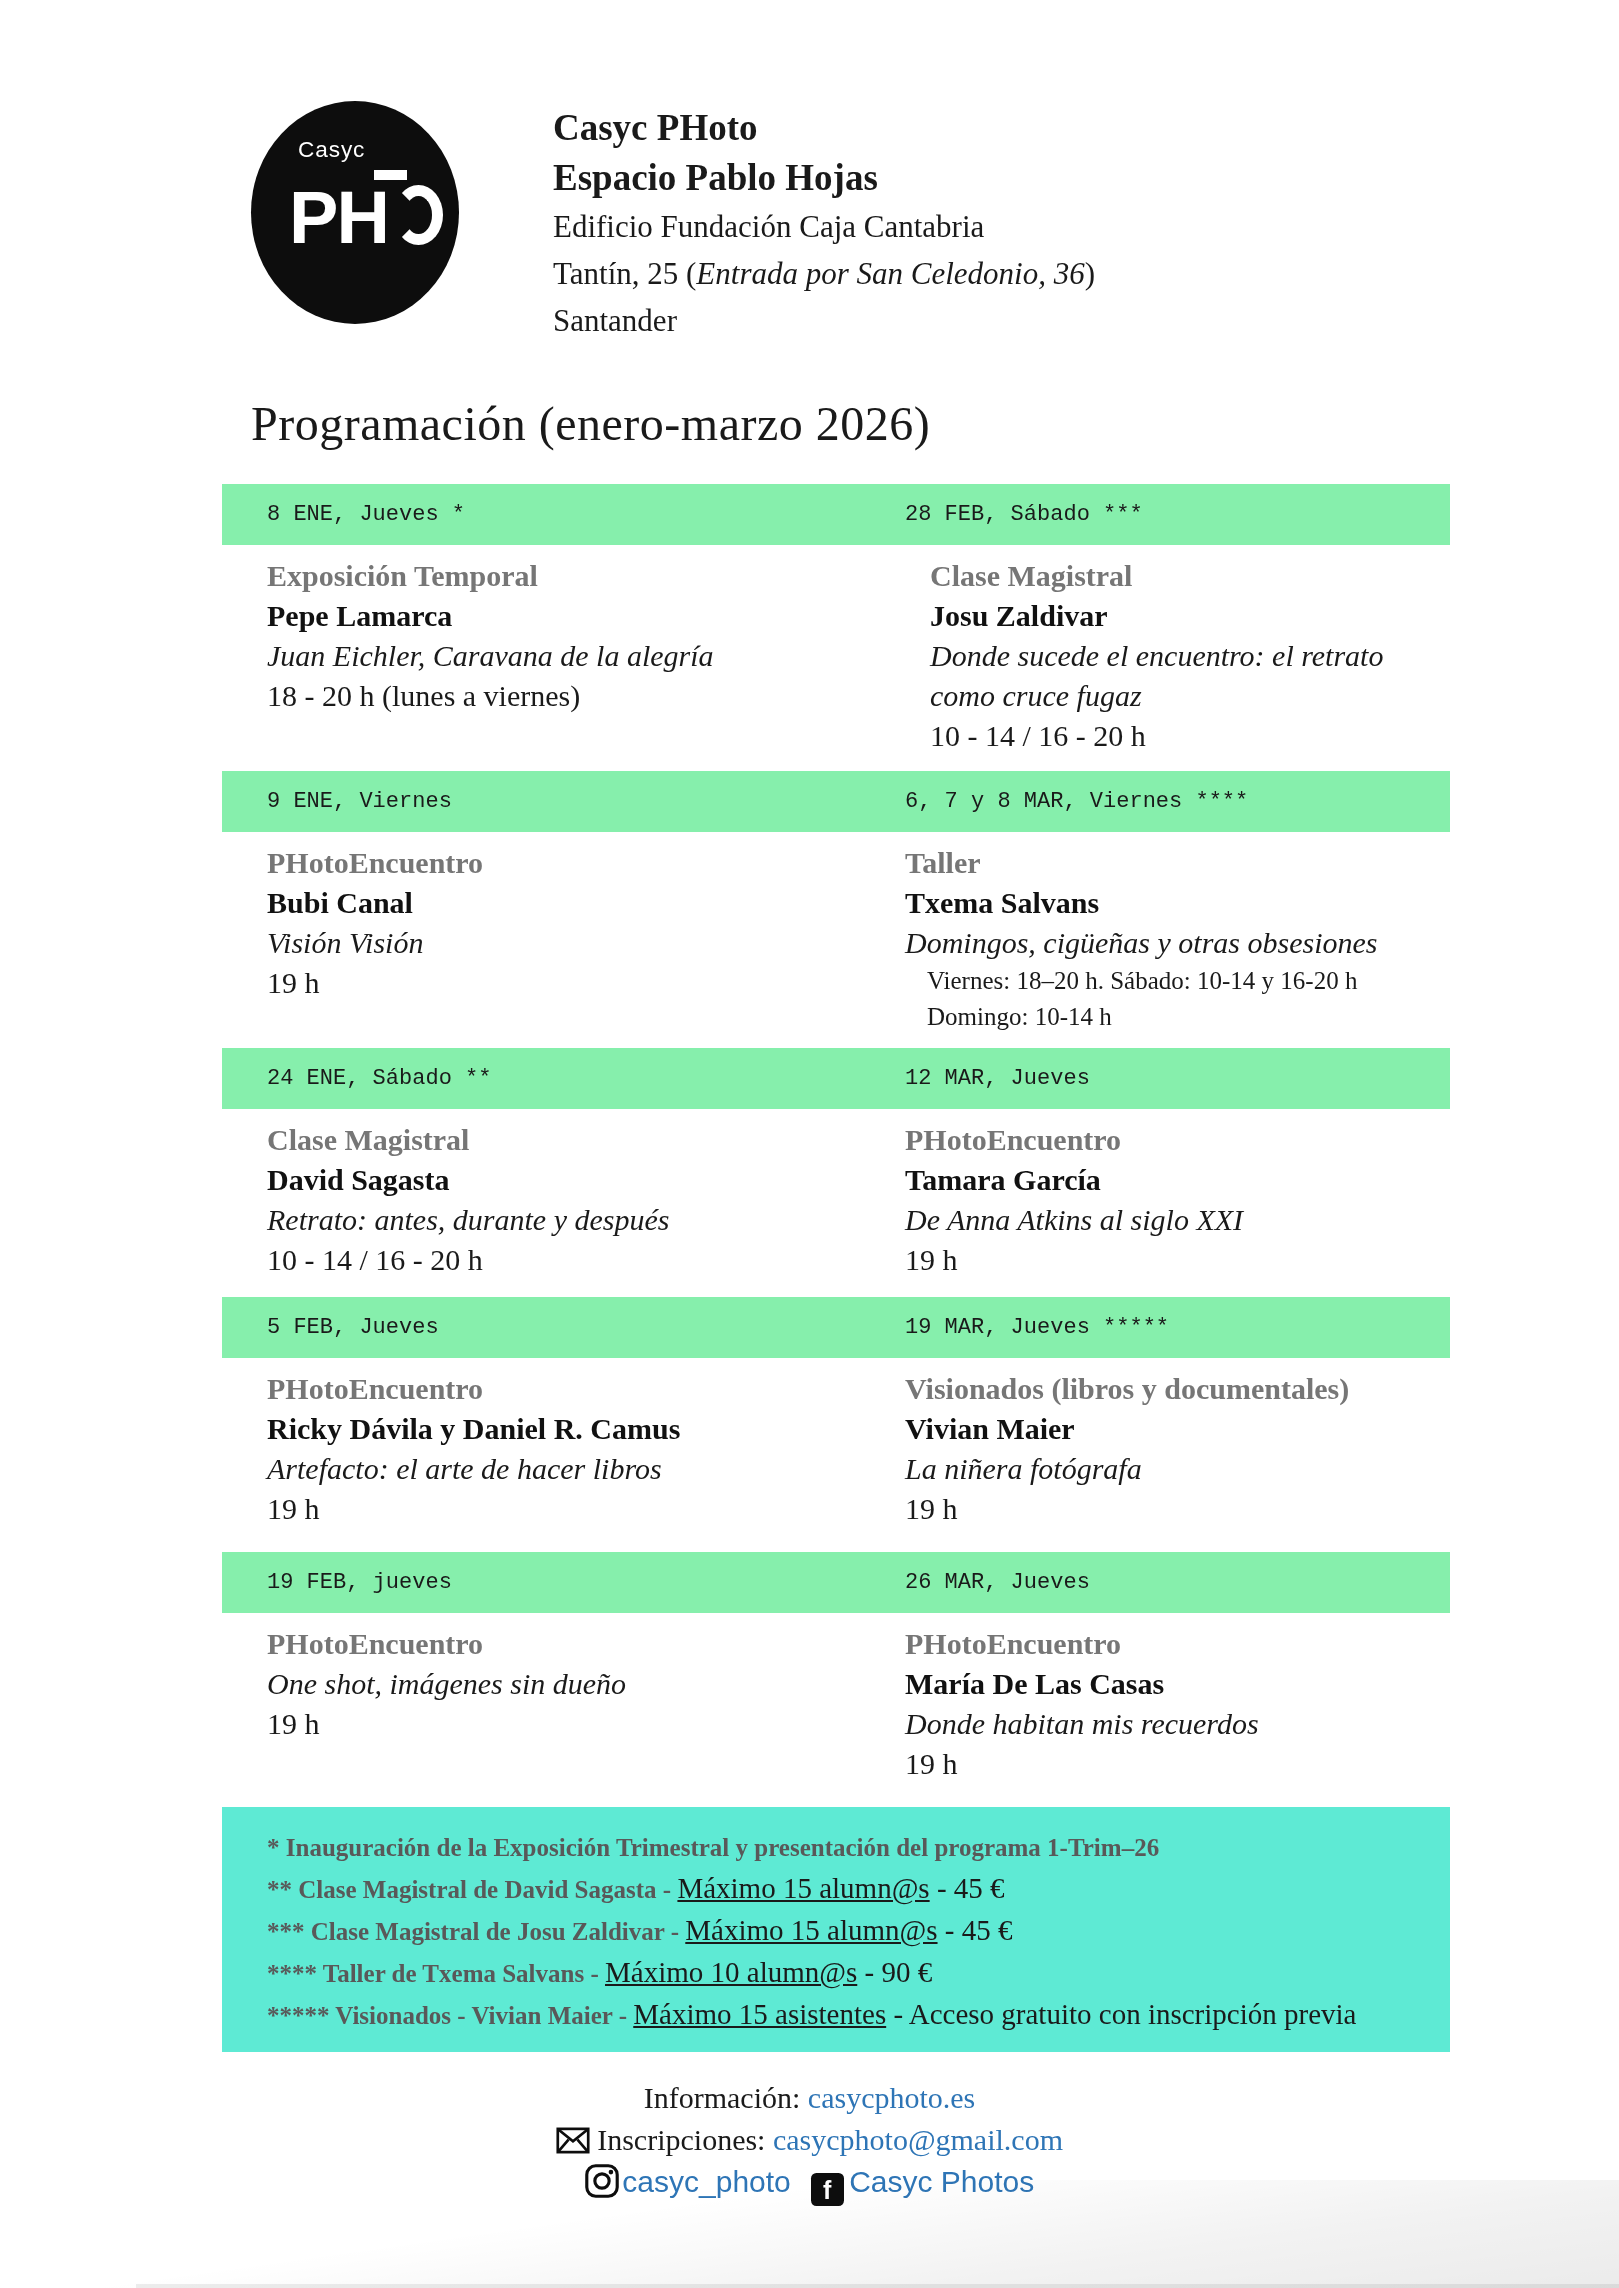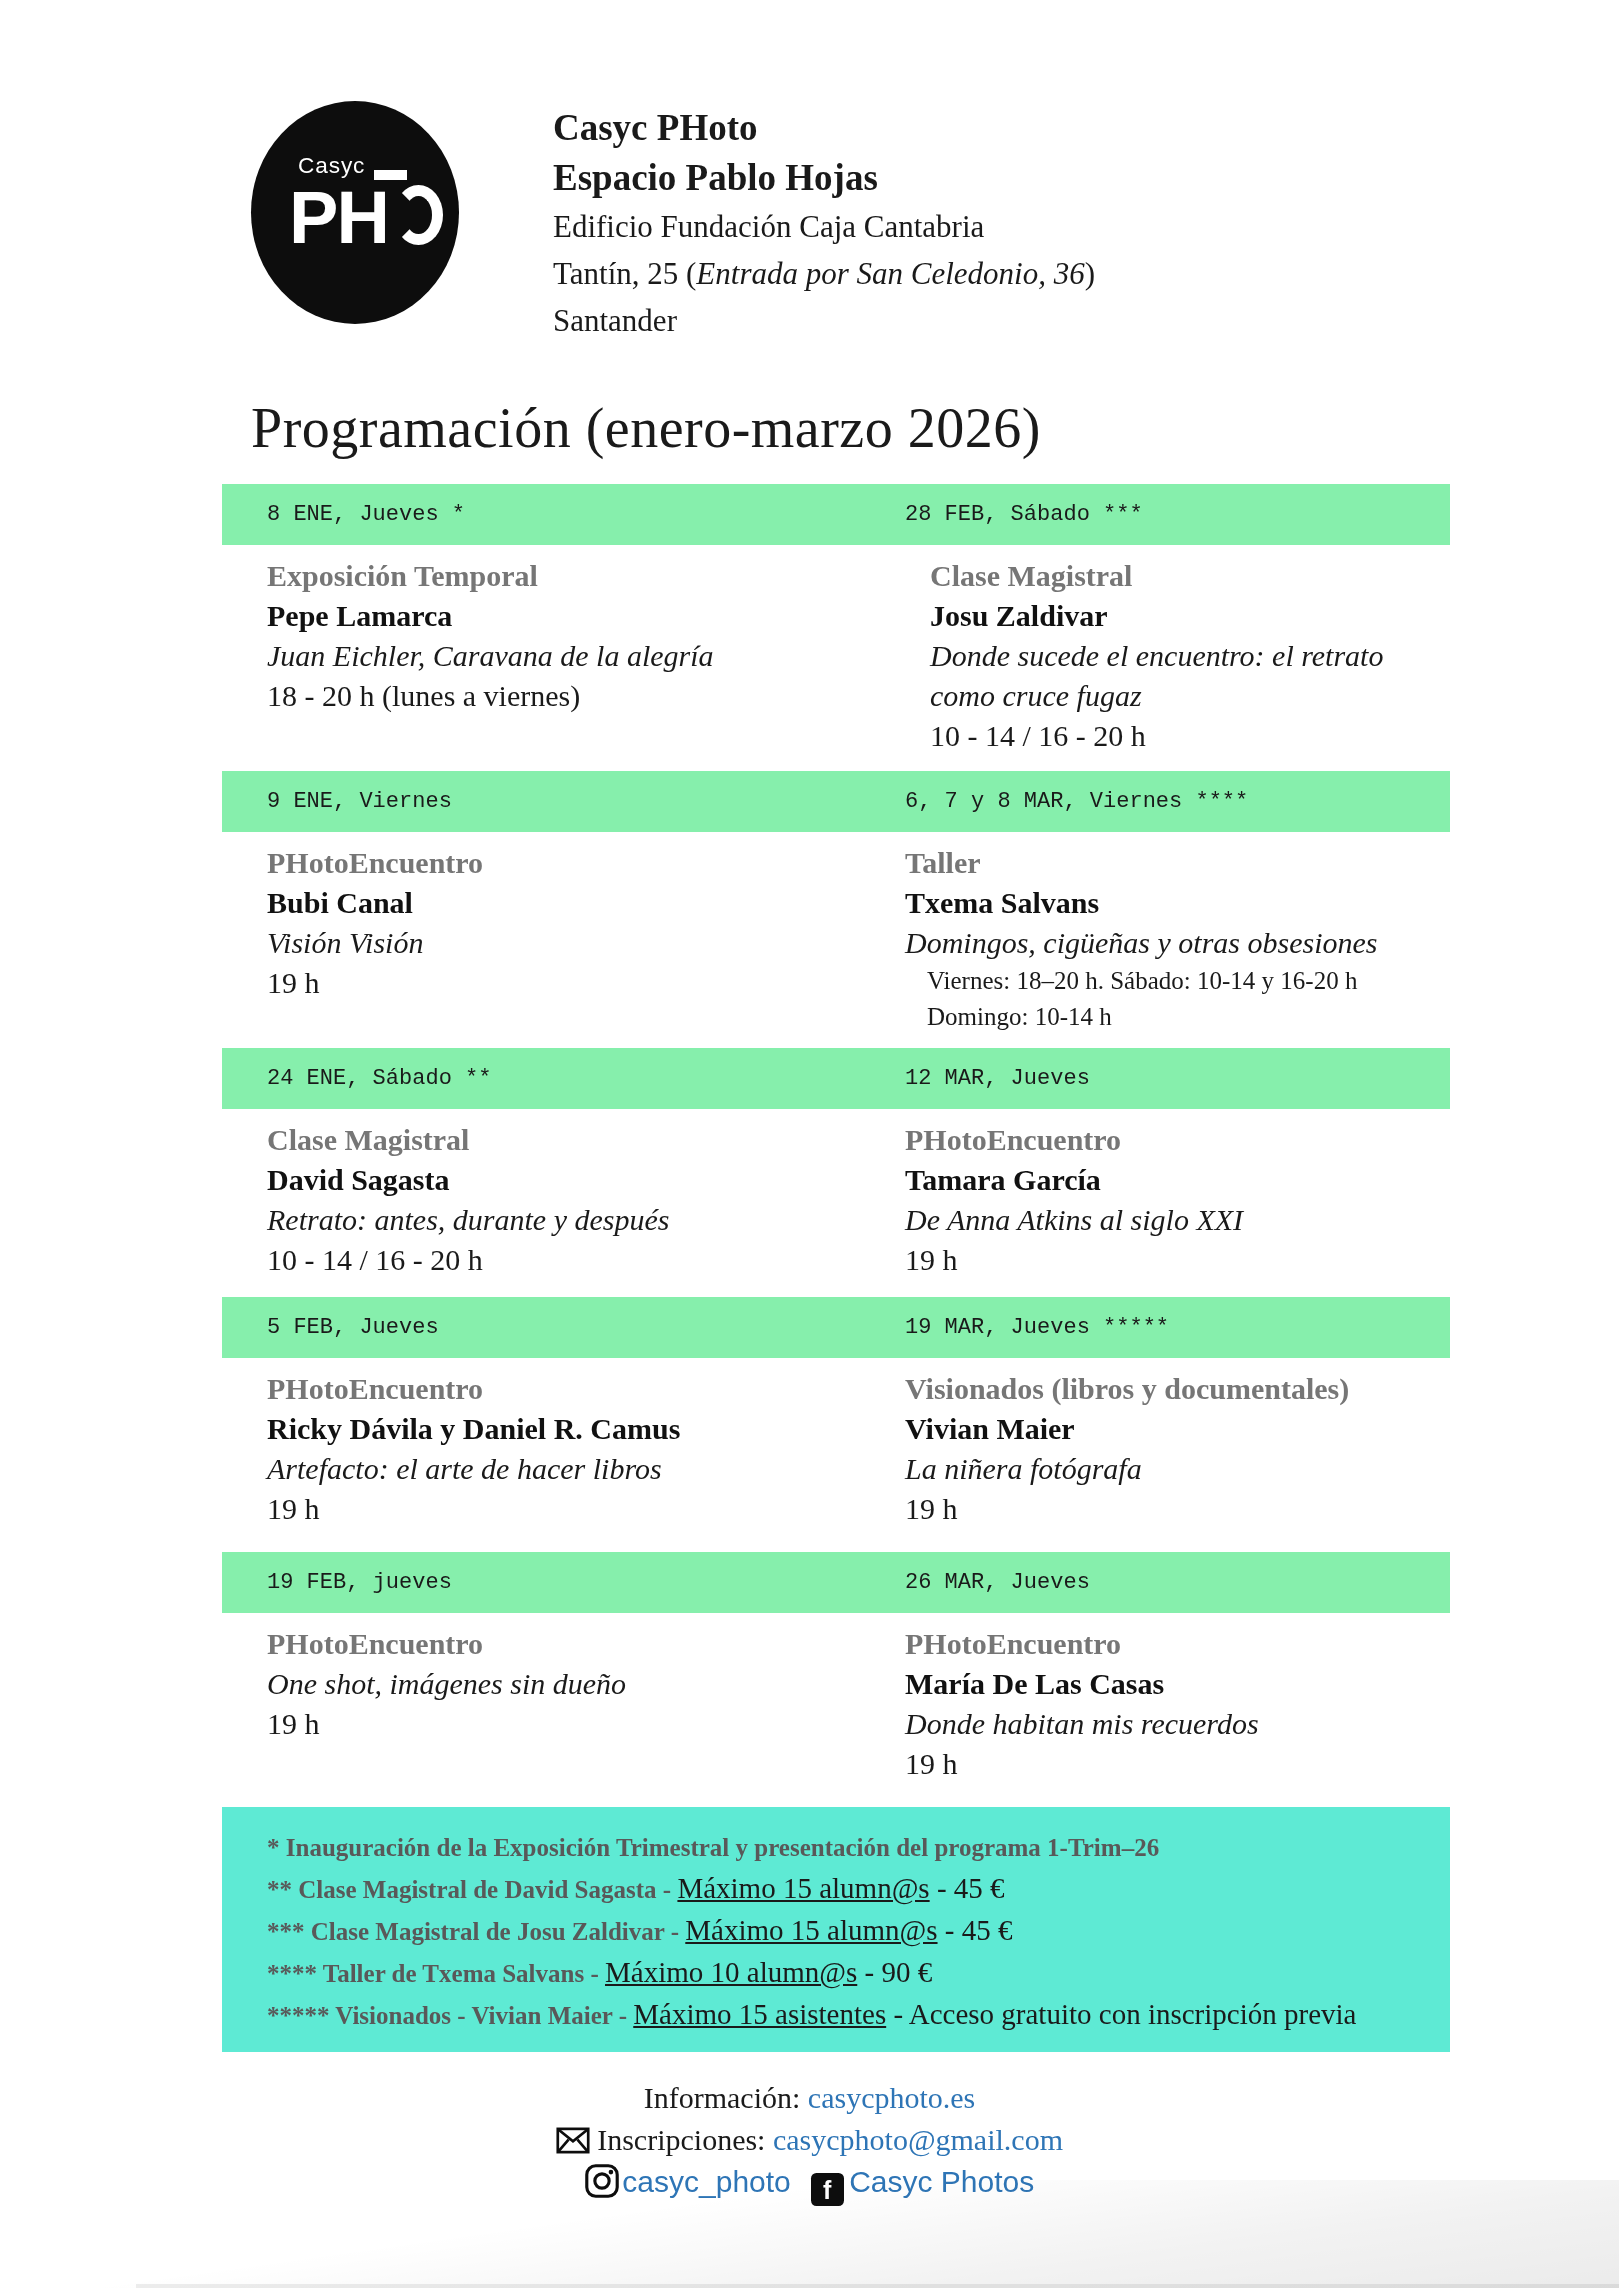--- a/index.html
+++ b/index.html
@@ -9,39 +9,39 @@
     background:#ffffff; font-family:"Liberation Serif", serif; color:#1a1a1a;
   }
 
   
   .header { position:absolute; top:101px; left:251px; display:flex; }
   .logo-circle {
     position:relative; width:208px; height:223px; background:#0d0d0d;
     border-radius:50%; flex:0 0 auto;
   }
   .logo-casyc {
-    position:absolute; left:47px; top:52px; color:#ffffff;
+    position:absolute; left:47px; top:36px; color:#ffffff;
     font-family:"Liberation Sans", sans-serif; font-size:22.6px; letter-spacing:0.9px;
   }
   .logo-phc {
     position:absolute; left:38px; top:80px; display:flex; align-items:flex-start;
     color:#ffffff; font-family:"Liberation Sans", sans-serif;
     font-size:74px; font-weight:bold; line-height:1; letter-spacing:-1.8px;
   }
   .logo-cshape {
     display:inline-block; width:49px; height:60px; margin-left:5.4px; margin-top:3.6px;
     border:11.8px solid #ffffff; border-left-color:transparent; border-radius:50%;
   }
   .logo-macron { position:absolute; left:85px; top:-11px; width:33px; height:10px; background:#ffffff; }
   .header-text { margin-left:94px; padding-top:1.8px; }
   .ht-bold { font-size:37px; font-weight:bold; line-height:50px; }
   .ht-reg  { font-size:31px; line-height:47px; }
 
   
-  .main-title { margin:0; position:absolute; top:396px; left:251px; font-size:56px; font-weight:normal; color:#1a1a1a; letter-spacing:0.5px; }
+  .main-title { margin:0; position:absolute; top:396px; left:251px; font-size:48px; font-weight:normal; color:#1a1a1a; letter-spacing:0.5px; }
 
   
   .schedule { position:absolute; top:484px; left:222px; width:1228px; }
   .bar {
     background:#86efac; height:61px; display:grid; grid-template-columns:638px 1fr;
     padding-left:45px; align-items:center; font-size:22px;font-family:Liberation Mono, monospace;
   }
   .cells { display:grid; grid-template-columns:638px 1fr; padding-left:45px; padding-top:11px; }
   .r1 { min-height:226px;gap:25px; } .r2 { min-height:216px; } .r3 { min-height:188px; }
   .r4 { min-height:194px; } .r5 { min-height:194px; }

